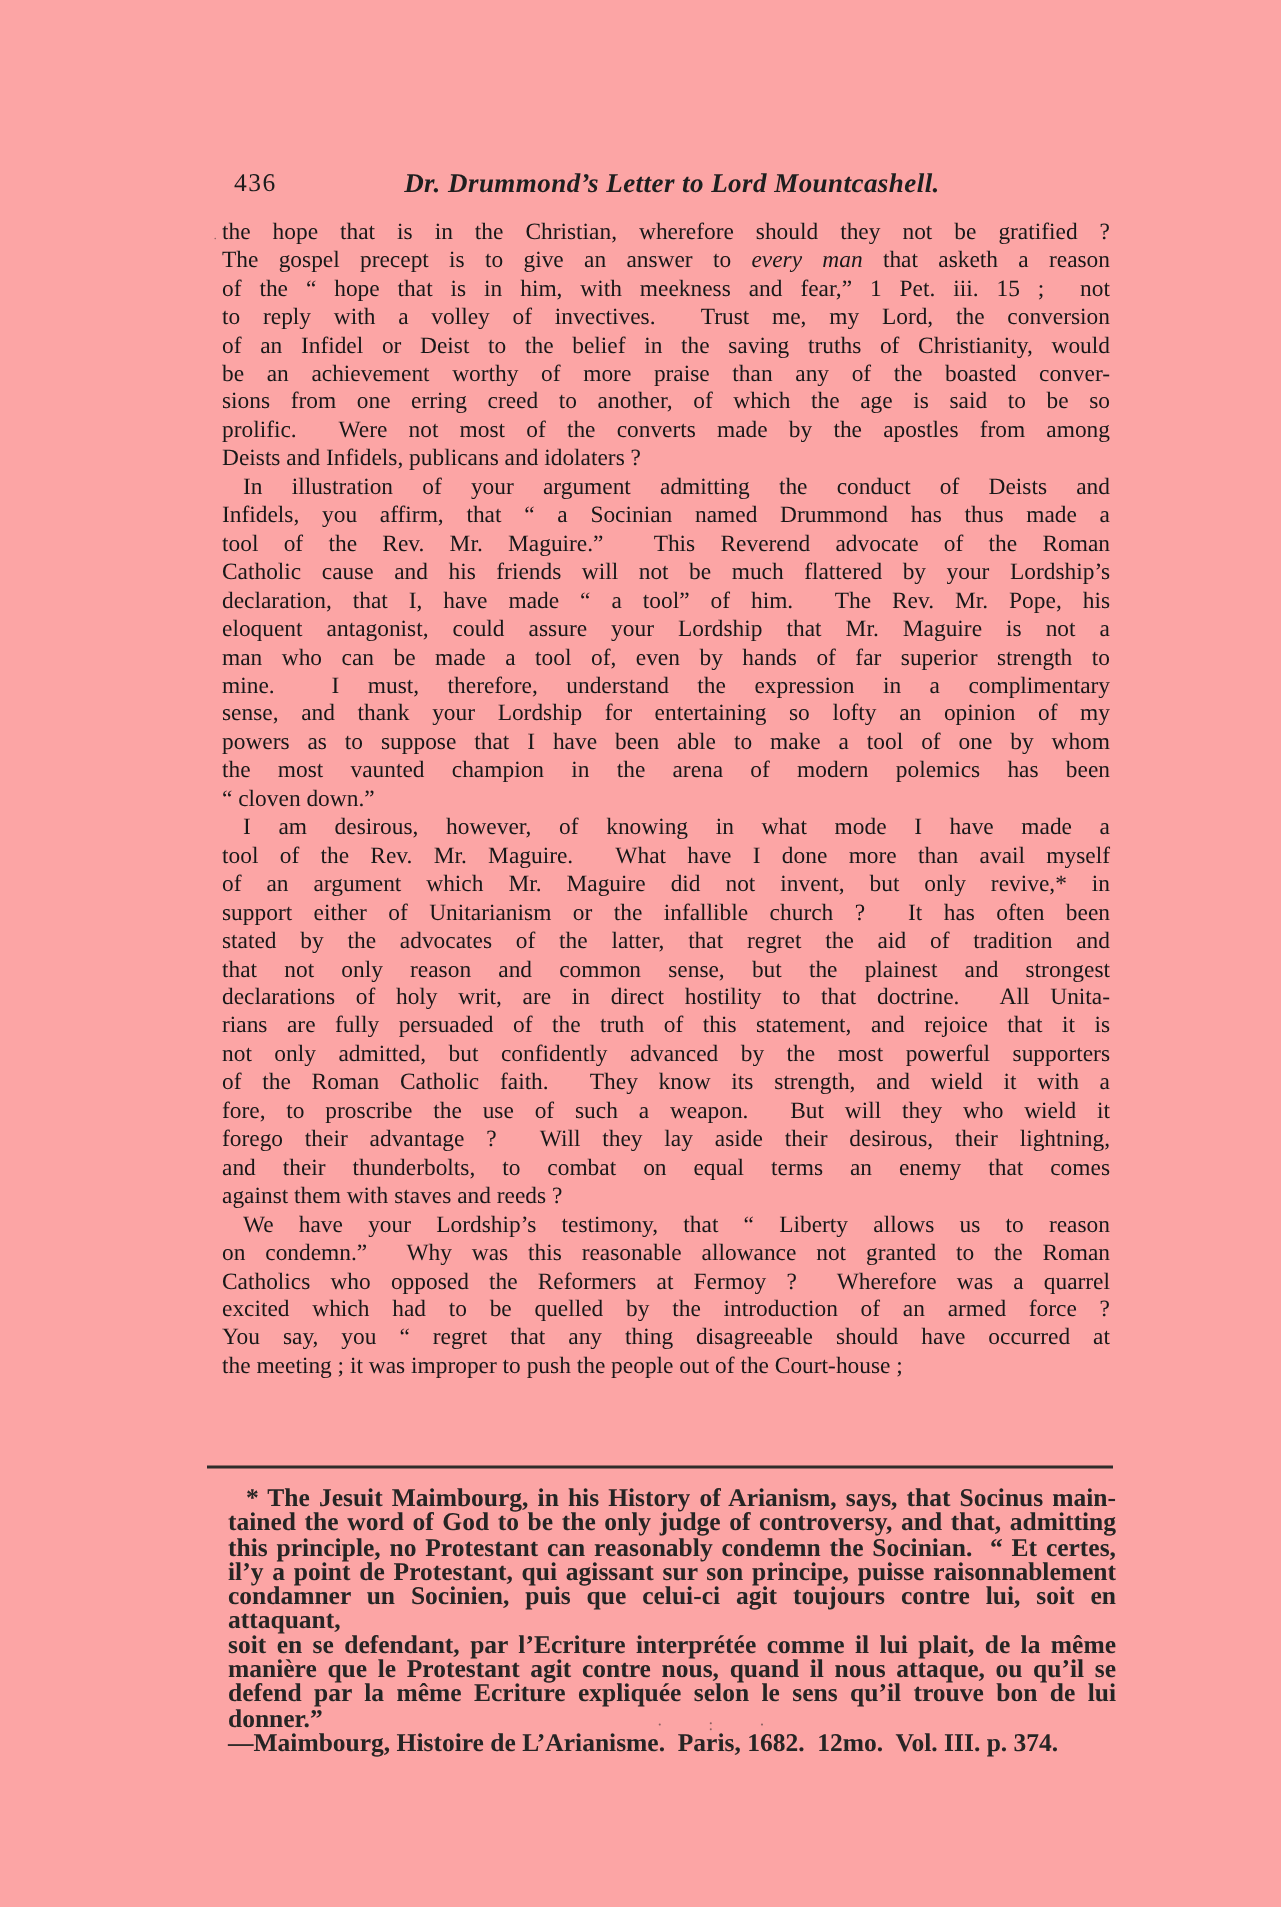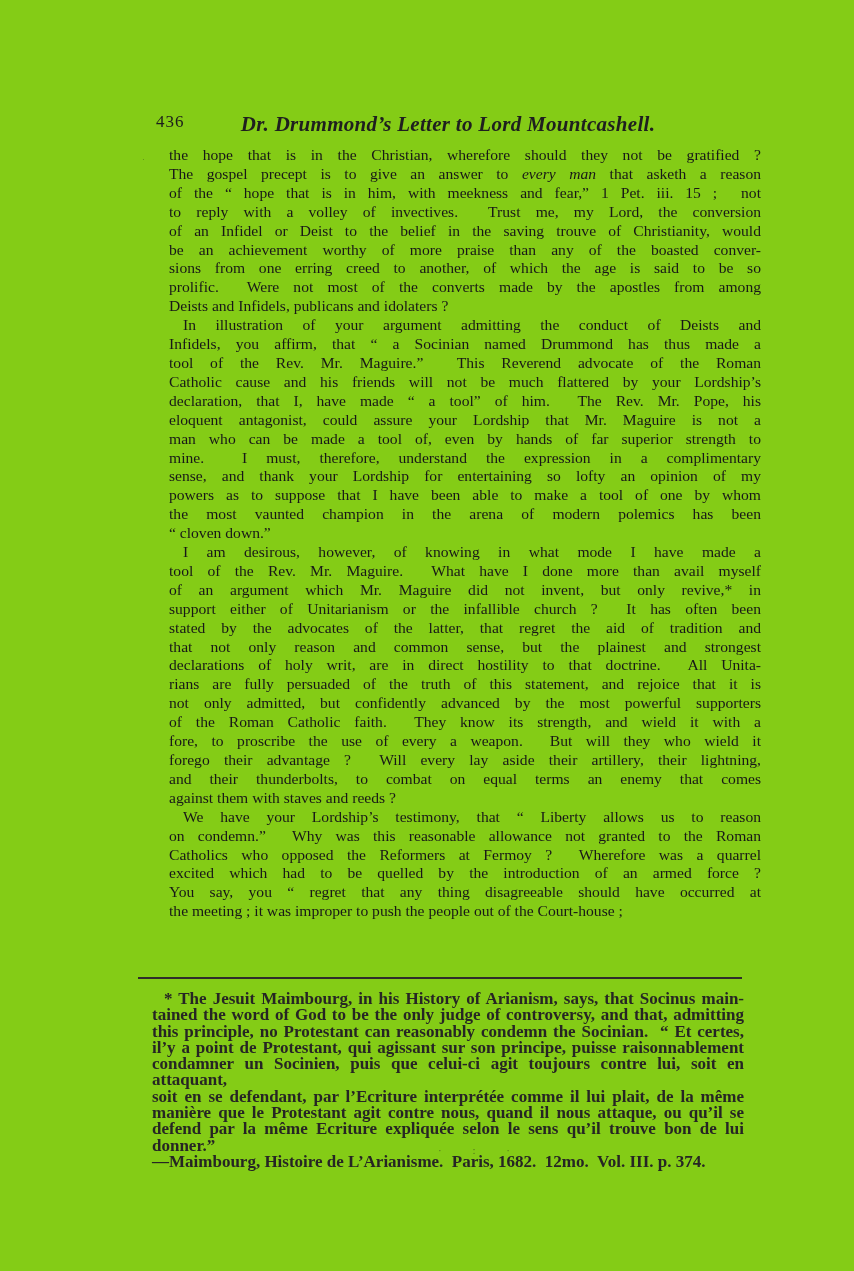--- a/index.html
+++ b/index.html
@@ -4,21 +4,21 @@
 <style>
   html, body {
     margin: 0;
     padding: 0;
     background: #f7f6f3;
   }
   .page {
     position: relative;
     width: 854px;
     height: 1271px;
-    background: #84cc16;
+    background: #fca5a5;
     color: #1a1a1a;
     font-family: "Liberation Serif", "DejaVu Serif", serif;
     overflow: hidden;
   }
   .page-header {
     position: absolute;
     top: 112px;
     left: 152px;
     width: 592px;
     height: 24px;
@@ -27,30 +27,30 @@
     position: absolute;
     left: 4px;
     top: 0;
     font-size: 17px;
     letter-spacing: 1px;
     color: #1c1c1c;
   }
   .running-title {
     display: block;
     text-align: center;
-    font-size: 21px;
+    font-size: 18px;
     font-style: italic;
     font-weight: 700;
     color: #1f1f1f;
     letter-spacing: 0.3px;
   }
   .page-body {
     position: absolute;
     top: 146px;
-    left: 169px;
+    left: 148px;
     width: 592px;
     font-size: 15.6px;
     line-height: 18.9px;
     color: #181818;
   }
   .paragraph { margin: 0; }
   .line {
     white-space: pre-wrap;
     text-align: justify;
     text-align-last: justify;
@@ -105,21 +105,21 @@
     <span class="page-number">436</span>
     <span class="running-title">Dr. Drummond’s Letter to Lord Mountcashell.</span>
   </div>
 
   <div class="page-body">
       <div class="paragraph">
         <div class="line">the hope that is in the Christian, wherefore should they not be gratified ?</div>
         <div class="line">The gospel precept is to give an answer to <i>every man</i> that asketh a reason</div>
         <div class="line">of the “ hope that is in him, with meekness and fear,” 1 Pet. iii. 15 ;  not</div>
         <div class="line">to reply with a volley of invectives.  Trust me, my Lord, the conversion</div>
-        <div class="line">of an Infidel or Deist to the belief in the saving trouve of Christianity, would</div>
+        <div class="line">of an Infidel or Deist to the belief in the saving truths of Christianity, would</div>
         <div class="line">be an achievement worthy of more praise than any of the boasted conver-</div>
         <div class="line">sions from one erring creed to another, of which the age is said to be so</div>
         <div class="line">prolific.  Were not most of the converts made by the apostles from among</div>
         <div class="line last">Deists and Infidels, publicans and idolaters ?</div>
       </div>
       <div class="paragraph">
         <div class="line indent">In illustration of your argument admitting the conduct of Deists and</div>
         <div class="line">Infidels, you affirm, that “ a Socinian named Drummond has thus made a</div>
         <div class="line">tool of the Rev. Mr. Maguire.”  This Reverend advocate of the Roman</div>
         <div class="line">Catholic cause and his friends will not be much flattered by your Lordship’s</div>
@@ -136,22 +136,22 @@
         <div class="line indent">I am desirous, however, of knowing in what mode I have made a</div>
         <div class="line">tool of the Rev. Mr. Maguire.  What have I done more than avail myself</div>
         <div class="line">of an argument which Mr. Maguire did not invent, but only revive,* in</div>
         <div class="line">support either of Unitarianism or the infallible church ?  It has often been</div>
         <div class="line">stated by the advocates of the latter, that regret the aid of tradition and</div>
         <div class="line">that not only reason and common sense, but the plainest and strongest</div>
         <div class="line">declarations of holy writ, are in direct hostility to that doctrine.  All Unita-</div>
         <div class="line">rians are fully persuaded of the truth of this statement, and rejoice that it is</div>
         <div class="line">not only admitted, but confidently advanced by the most powerful supporters</div>
         <div class="line">of the Roman Catholic faith.  They know its strength, and wield it with a</div>
-        <div class="line">fore, to proscribe the use of every a weapon.  But will they who wield it</div>
-        <div class="line">forego their advantage ?  Will every lay aside their artillery, their lightning,</div>
+        <div class="line">fore, to proscribe the use of such a weapon.  But will they who wield it</div>
+        <div class="line">forego their advantage ?  Will they lay aside their desirous, their lightning,</div>
         <div class="line">and their thunderbolts, to combat on equal terms an enemy that comes</div>
         <div class="line last">against them with staves and reeds ?</div>
       </div>
       <div class="paragraph">
         <div class="line indent">We have your Lordship’s testimony, that “ Liberty allows us to reason</div>
         <div class="line">on condemn.”  Why was this reasonable allowance not granted to the Roman</div>
         <div class="line">Catholics who opposed the Reformers at Fermoy ?  Wherefore was a quarrel</div>
         <div class="line">excited which had to be quelled by the introduction of an armed force ?</div>
         <div class="line">You say, you “ regret that any thing disagreeable should have occurred at</div>
         <div class="line last">the meeting ; it was improper to push the people out of the Court-house ;</div>

